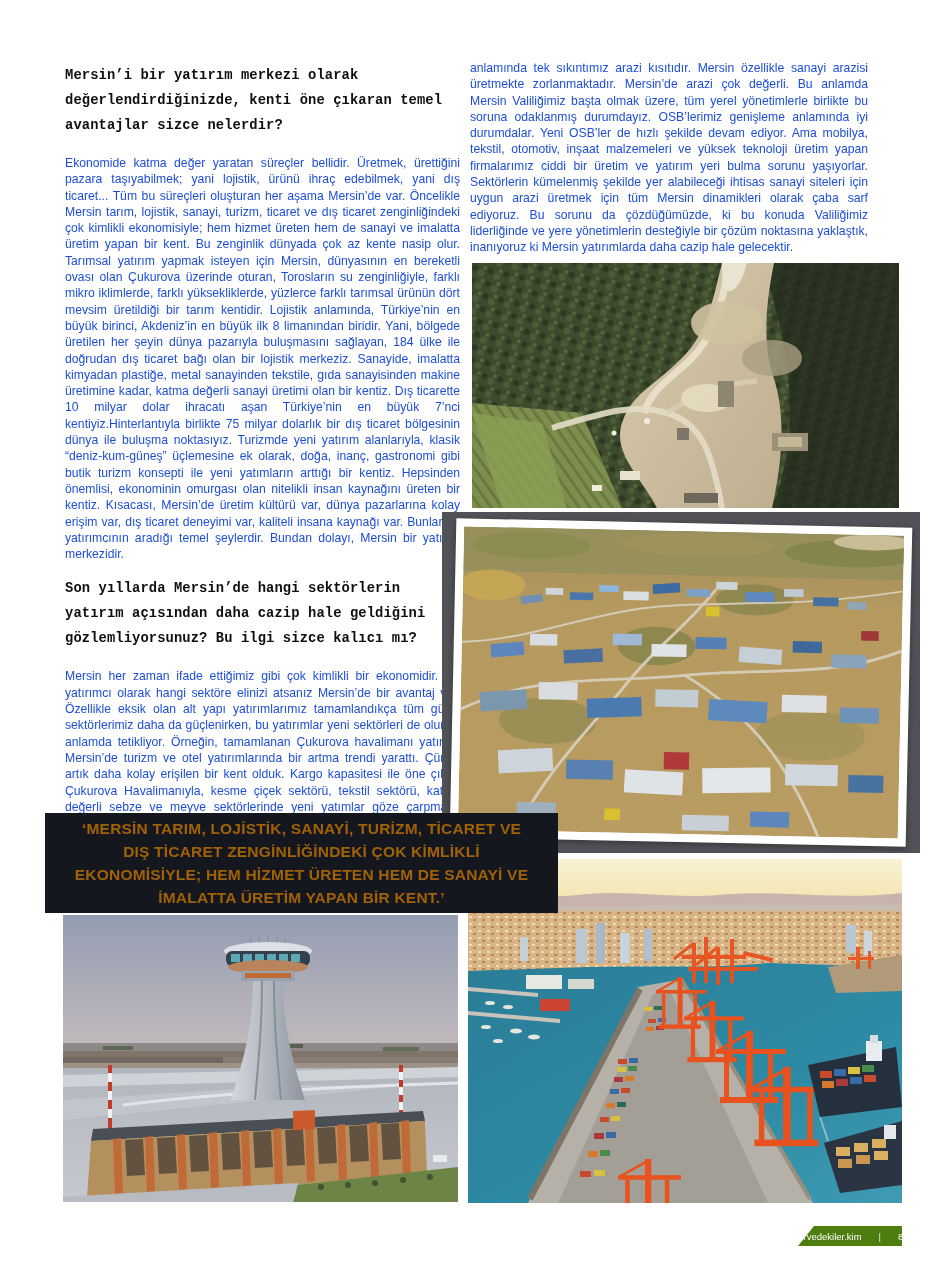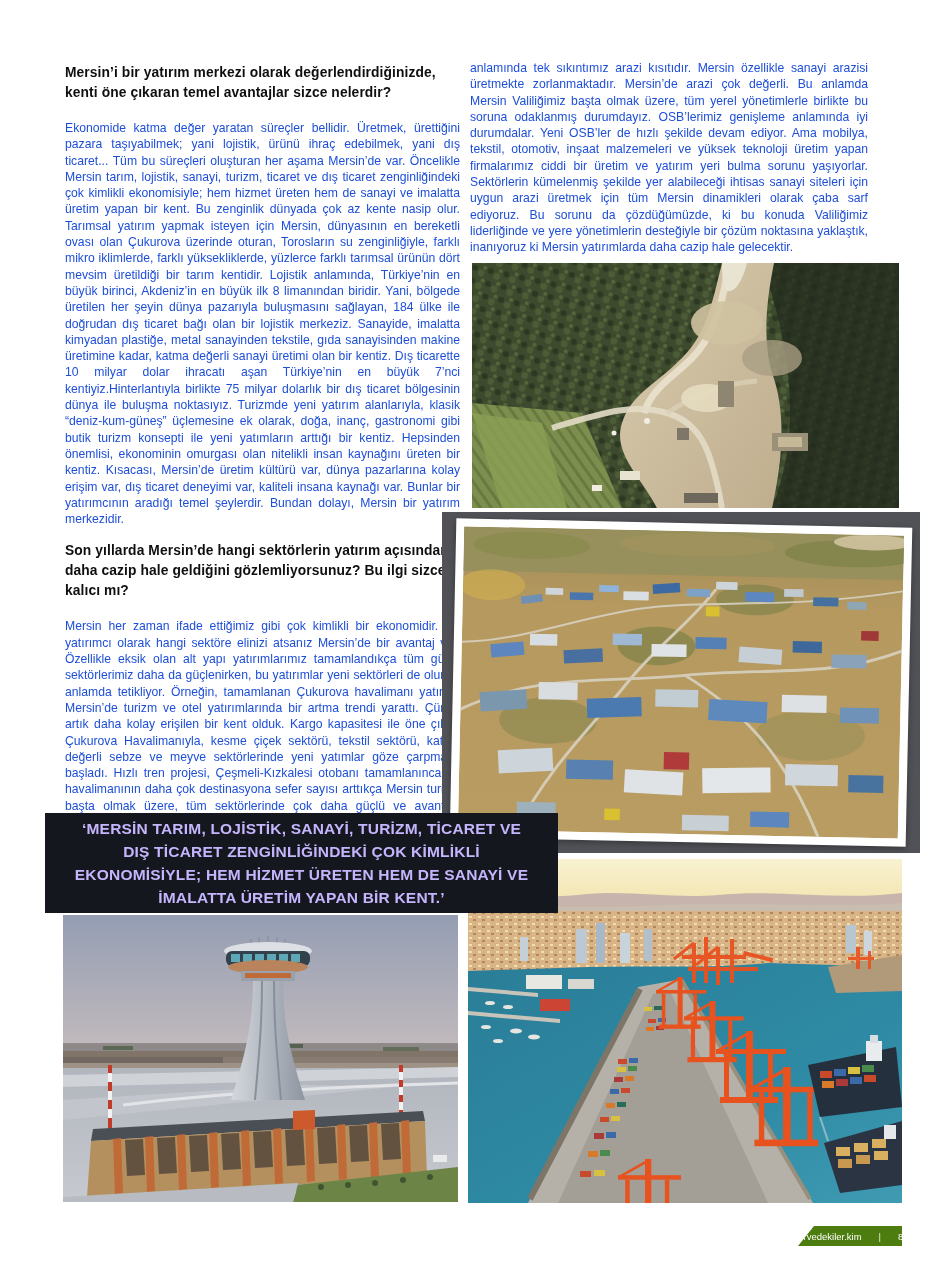--- a/index.html
+++ b/index.html
@@ -1,34 +1,34 @@
 <!DOCTYPE html>
 <html><head>
 <meta charset="utf-8">
 <style>
   html,body{margin:0;padding:0;background:#e8e8e8;}
   .page{position:relative;width:930px;height:1270px;background:#ffffff;margin:0 auto;
         font-family:"Liberation Sans",sans-serif;overflow:hidden;}
   .col{position:absolute;text-align:justify;}
   .col-left{left:65px;top:63px;width:395px;}
   .col-right{left:470px;top:60px;width:398px;}
-  .q-head{font-size:13.8px;line-height:20px;font-weight:bold;color:#0f0f0f;
-          margin:0 0 17px 0;letter-spacing:.1px;text-align:left;}
+  .q-head{font-size:13.8px;line-height:25px;font-weight:bold;color:#0f0f0f;
+          margin:0 0 17px 0;letter-spacing:.1px;text-align:left;font-family:Liberation Mono, monospace;}
   .q-head2{margin:14px 0 17px 0;}
   .body-p{font-size:12.2px;line-height:16.3px;color:#1d4ed8;margin:0;}
   .photo{position:absolute;overflow:hidden;}
   .photo svg{display:block;}
   .ph-quarry{left:472px;top:263px;width:427px;height:245px;}
   .osb-shadow{position:absolute;left:442px;top:512px;width:478px;height:341px;background:#515257;}
   .osb-frame{position:absolute;left:11px;top:11px;width:440px;height:303px;background:#ffffff;
              padding:8px;transform:rotate(1.2deg);box-shadow:0 2px 6px rgba(0,0,0,.35);}
   .osb-frame svg{display:block;}
   .quote-box{position:absolute;left:45px;top:813px;width:513px;height:100px;background:#15171e;
              display:flex;align-items:center;justify-content:center;z-index:5;}
-  .quote-text{color:#c4b5fd;font-weight:bold;font-size:15.5px;line-height:23px;text-align:center;
+  .quote-text{color:#a16207;font-weight:bold;font-size:15.5px;line-height:23px;text-align:center;
               width:462px;letter-spacing:.2px;}
   .ph-airport{left:63px;top:915px;width:395px;height:287px;}
   .ph-port{left:468px;top:859px;width:434px;height:344px;}
   .footer-badge{position:absolute;left:798px;top:1226px;width:104px;height:20px;background:#4d7c0f;
                 clip-path:polygon(16px 0,100% 0,100% 100%,0 100%);
                 display:flex;align-items:center;justify-content:center;gap:17px;
                 color:#ffffff;font-size:9.5px;}
   .footer-badge .sep{opacity:.85;}
 </style>
 </head>

